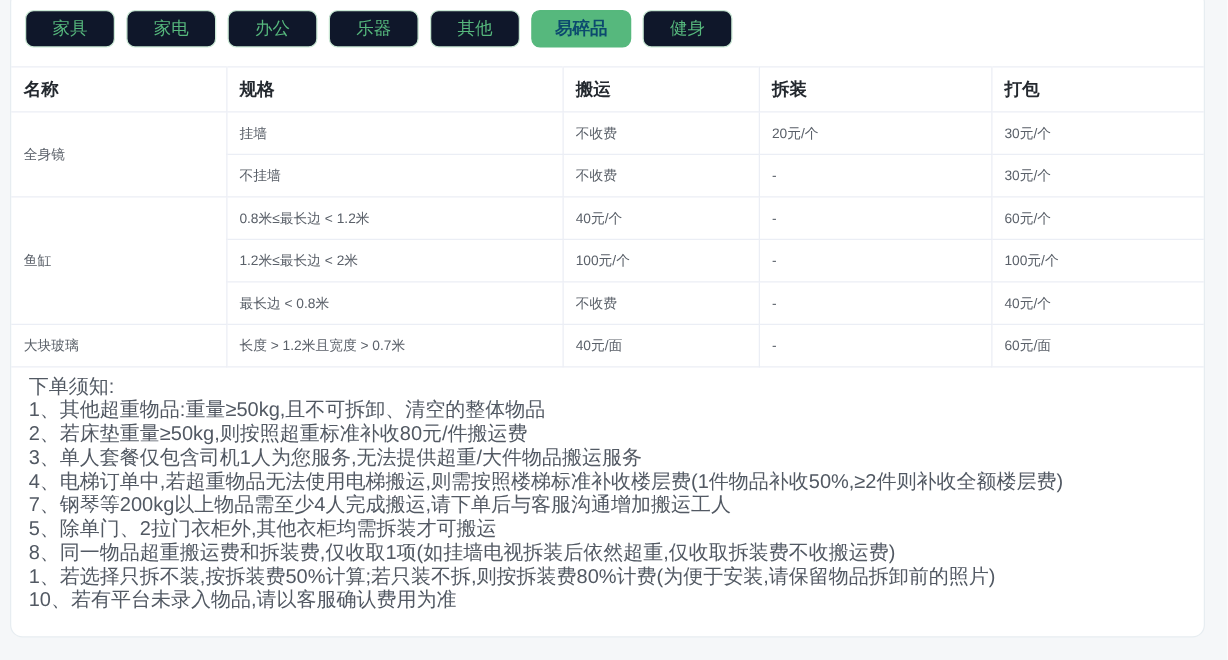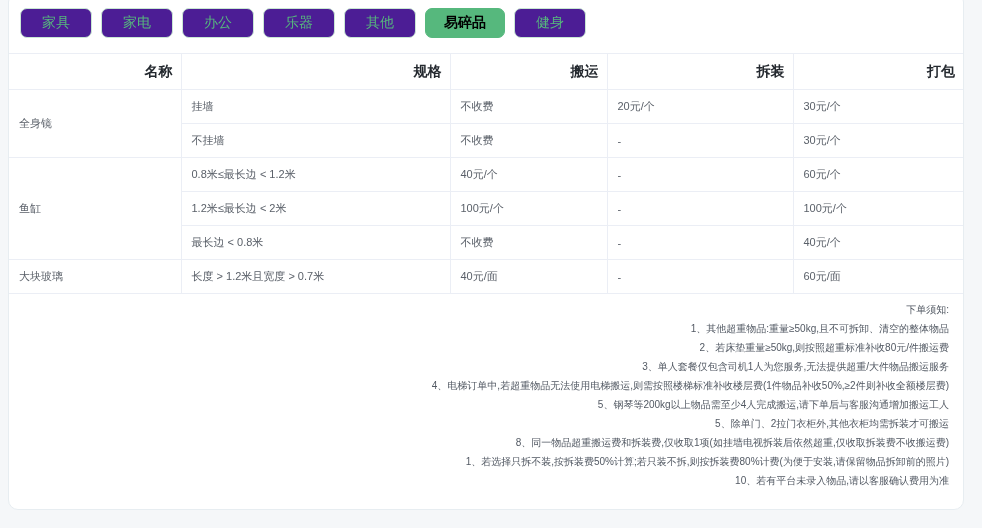--- a/index.html
+++ b/index.html
@@ -11,40 +11,40 @@
   }
   .card {
     position:absolute; left:8px; top:-8px; width:956px; height:518px;
     background:#ffffff; border:1px solid #e7edf1; border-radius:10px;
   }
   
   .tabbar { padding:15px 0 0 11px; display:flex; align-items:center; }
   .tab {
     display:inline-flex; align-items:center; justify-content:center;
     height:30px; min-width:72px; padding:0 18px; margin-right:9px;
-    background:#4c1d95; border:1px solid #c9e7d4; border-radius:7px;
+    background:#0f172a; border:1px solid #c9e7d4; border-radius:7px;
     color:#56b87d; font-size:14px; cursor:pointer;
     font-family:"Liberation Sans", sans-serif;
   }
   .tab.active {
-    background:#56b87d; border-color:#56b87d; color:#000000; font-weight:bold;
+    background:#56b87d; border-color:#56b87d; color:#0c4a6e; font-weight:bold;
   }
   
   table.pricing { width:100%; border-collapse:collapse; margin-top:15px; border-top:1px solid #ebeef5; }
   table.pricing th, table.pricing td {
     border-bottom:1px solid #ebeef5; border-right:1px solid #ebeef5;
     text-align:left; padding:0 8px 0 10px; vertical-align:middle;
   }
   table.pricing th:last-child, table.pricing td:last-child { border-right:none; }
   table.pricing th {
-    height:36px; font-size:14px; font-weight:bold; color:#24292f;text-align:right;
+    height:36px; font-size:14px; font-weight:bold; color:#24292f;
   }
   table.pricing td { height:34px; font-size:11px; color:#5a6069; }
   
-  .notes { padding:6px 14px 0 14px; font-size:10px; color:#525963; line-height:19px;text-align:right; }
+  .notes { padding:6px 14px 0 14px; font-size:16px; color:#525963; line-height:19px; }
   .note-line { white-space:nowrap; }
 </style>
 </head>
 <body>
 
 <div class="card">
 
   <div class="tabbar">
       <button class="tab">家具</button>
       <button class="tab">家电</button>
@@ -115,21 +115,21 @@
       </tbody>
   </table>
 
   <div class="notes">
     <div class="note-line">下单须知:</div>
     <div>
         <div class="note-line">1、其他超重物品:重量≥50kg,且不可拆卸、清空的整体物品</div>
         <div class="note-line">2、若床垫重量≥50kg,则按照超重标准补收80元/件搬运费</div>
         <div class="note-line">3、单人套餐仅包含司机1人为您服务,无法提供超重/大件物品搬运服务</div>
         <div class="note-line">4、电梯订单中,若超重物品无法使用电梯搬运,则需按照楼梯标准补收楼层费(1件物品补收50%,≥2件则补收全额楼层费)</div>
-        <div class="note-line">5、钢琴等200kg以上物品需至少4人完成搬运,请下单后与客服沟通增加搬运工人</div>
+        <div class="note-line">7、钢琴等200kg以上物品需至少4人完成搬运,请下单后与客服沟通增加搬运工人</div>
         <div class="note-line">5、除单门、2拉门衣柜外,其他衣柜均需拆装才可搬运</div>
         <div class="note-line">8、同一物品超重搬运费和拆装费,仅收取1项(如挂墙电视拆装后依然超重,仅收取拆装费不收搬运费)</div>
         <div class="note-line">1、若选择只拆不装,按拆装费50%计算;若只装不拆,则按拆装费80%计费(为便于安装,请保留物品拆卸前的照片)</div>
         <div class="note-line">10、若有平台未录入物品,请以客服确认费用为准</div>
       </div>
   </div>
 
 </div>
 
 </body></html>

